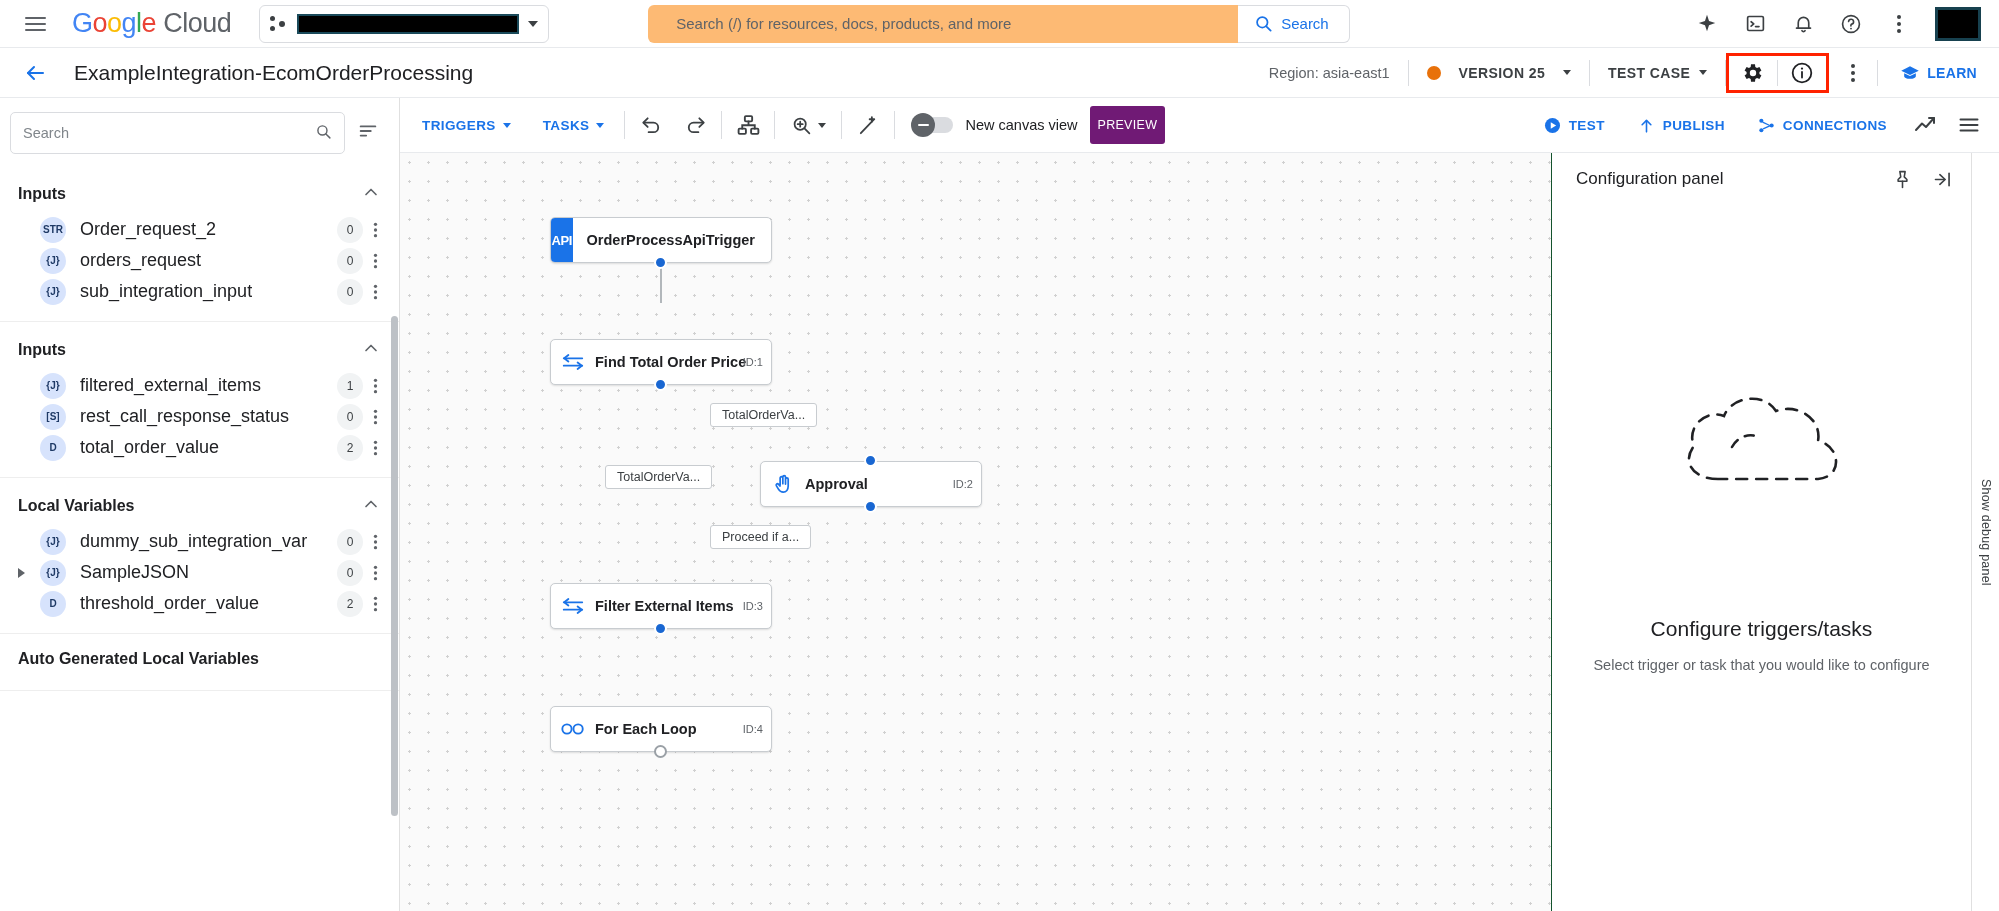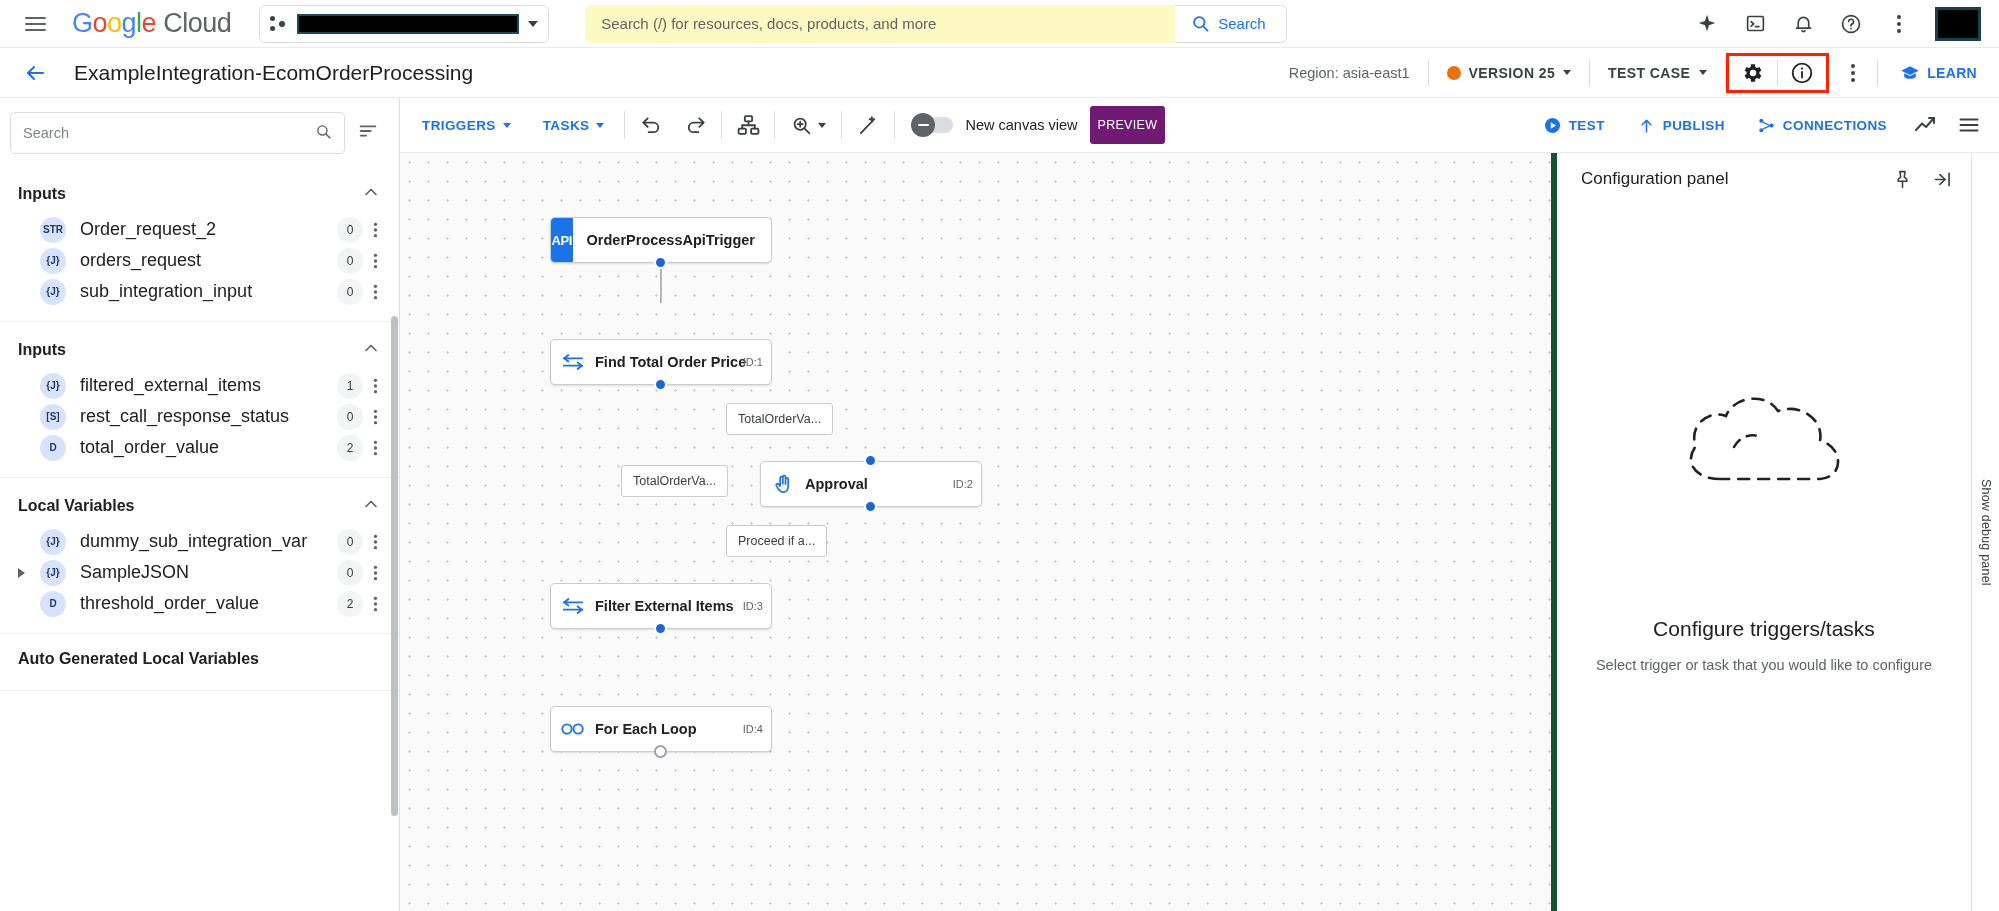--- a/index.html
+++ b/index.html
@@ -34,23 +34,23 @@
   .proj-icon { width:18px; height:18px; position:relative; flex:0 0 18px;}
   .proj-icon i { position:absolute; background:#3c4043; border-radius:50%; display:block;}
   .proj-icon i:nth-child(1){width:5px;height:5px;left:0px;top:1px;}
   .proj-icon i:nth-child(2){width:5px;height:5px;left:0px;top:11px;}
   .proj-icon i:nth-child(3){width:6px;height:6px;left:9px;top:6px;}
   .proj-redacted { flex:1; height:20px; background:#000; border:2px solid #1a4a5a; }
   .caret { width:0;height:0;border-left:5px solid transparent;border-right:5px solid transparent;
     border-top:6px solid #3c4043;}
 
   .searchbar {
-    margin-left: 36px; height: 38px; flex: 0 1 590px; max-width:590px;
-    background:#fef9c3; border-radius: 6px 0 0 6px;
-    display:flex; align-items:center; padding: 0 16px; font-size:15px; color:#5f6368;
+    margin-left: 99px; height: 38px; flex: 0 1 590px; max-width:590px;
+    background:#fdba74; border-radius: 6px 0 0 6px;
+    display:flex; align-items:center; padding: 0 28px; font-size:15px; color:#5f6368;
     cursor:text;
   }
   .searchbtn {
     height:38px; border:1px solid #dadce0; border-left:none; border-radius:0 6px 6px 0;
     background:#fff; display:flex; align-items:center; gap:8px; padding: 0 20px 0 16px;
     color:#1a73e8; font-size:15px; font-weight:500; cursor:pointer;
   }
   .topbar-right { margin-left:auto; display:flex; align-items:center; gap:12px; padding-right:4px;}
   .ticon { width:36px;height:36px;display:flex;align-items:center;justify-content:center;
     border-radius:50%; cursor:pointer; color:#3c4043;}
@@ -60,21 +60,21 @@
   .subheader {
     height: 50px; min-height:50px; display:flex; align-items:center;
     background:#fff; border-bottom:1px solid #e8eaed; padding-left:18px;
   }
   .back-arrow { width:34px;height:34px;display:flex;align-items:center;justify-content:center;
      color:#1a73e8; cursor:pointer; font-size:22px;}
   .integ-title { margin-left:22px; font-size:21px; color:#202124; white-space:nowrap;}
   .sub-right { margin-left:auto; display:flex; align-items:center; height:100%; }
   .region-txt { font-size:14.5px; color:#5f6368; padding-right:18px;}
   .vsep { width:1px; height:26px; background:#dadce0; }
-  .version-chip { display:flex;align-items:center;gap:8px;padding:0 18px;cursor:pointer;}
+  .version-chip { display:flex;align-items:center;gap:18px;padding:0 18px;cursor:pointer;}
   .vdot { width:14px;height:14px;border-radius:50%;background:#e8710a;}
   .vlabel { font-size:14px;font-weight:700;color:#3c4043;letter-spacing:.4px;}
   .tcase { display:flex;align-items:center;gap:9px;padding:0 18px;cursor:pointer;
     font-size:14px;font-weight:700;color:#3c4043;letter-spacing:.4px;}
   .caret-sm { width:0;height:0;border-left:4.5px solid transparent;border-right:4.5px solid transparent;
     border-top:5.5px solid #3c4043;}
   .redbox { border:3px solid #ff2200; display:flex; align-items:center; height:40px; }
   .icon-btn { width:48px;height:40px;display:flex;align-items:center;justify-content:center;cursor:pointer;}
   .learn { display:flex;align-items:center;gap:7px;padding:0 22px;color:#1a73e8;
     font-size:14px;font-weight:600;letter-spacing:.3px;cursor:pointer;}
@@ -152,27 +152,27 @@
   .node-label { font-size:14.5px; font-weight:700; color:#202124; white-space:nowrap; padding-right:16px;}
   .node-id { position:absolute; right:8px; top:16px; font-size:11px; color:#5f6368;}
   .api-badge { width:44px;height:44px;background:#1a73e8;color:#fff;display:flex;
      align-items:center;justify-content:center;font-size:13px;font-weight:700;
      border-radius:4px 0 0 4px; letter-spacing:-.3px;}
   .port { position:absolute; width:13px;height:13px;border-radius:50%;background:#1967d2;
      border:2px solid #fff;}
   .port.hollow { background:#fff; border:2px solid #9aa0a6;}
   .edge-label {
     position:absolute; background:#fff; border:1px solid #c8ccd0; border-radius:3px;
-    height:32px; display:flex; align-items:center; padding:0 11px;
-    font-size:12.5px; color:#3c4043; white-space:nowrap;margin-left:16px;
+    height:24px; display:flex; align-items:center; padding:0 11px;
+    font-size:12.5px; color:#3c4043; white-space:nowrap;
   }
   .edges { position:absolute; inset:0; pointer-events:none;}
 
   
-  .configpanel { width:420px; min-width:420px; background:#fff; border-left:6px solid #14532d;
+  .configpanel { width:420px; min-width:420px; background:#fff; border-left:1px solid #14532d;
      display:flex; flex-direction:column; position:relative;}
   .cp-head { height:52px; min-height:52px; display:flex; align-items:center;
      padding:0 14px 0 24px;}
   .cp-title { font-size:17px; color:#202124;}
   .cp-actions { margin-left:auto; display:flex; align-items:center; gap:10px;}
   .cp-ico { width:30px;height:30px;display:flex;align-items:center;justify-content:center;
      color:#3c4043;cursor:pointer;}
   .cp-body { flex:1; display:flex; flex-direction:column; align-items:center;
      justify-content:center; padding-bottom:60px;}
   .cp-cloud { margin-bottom:120px; }

